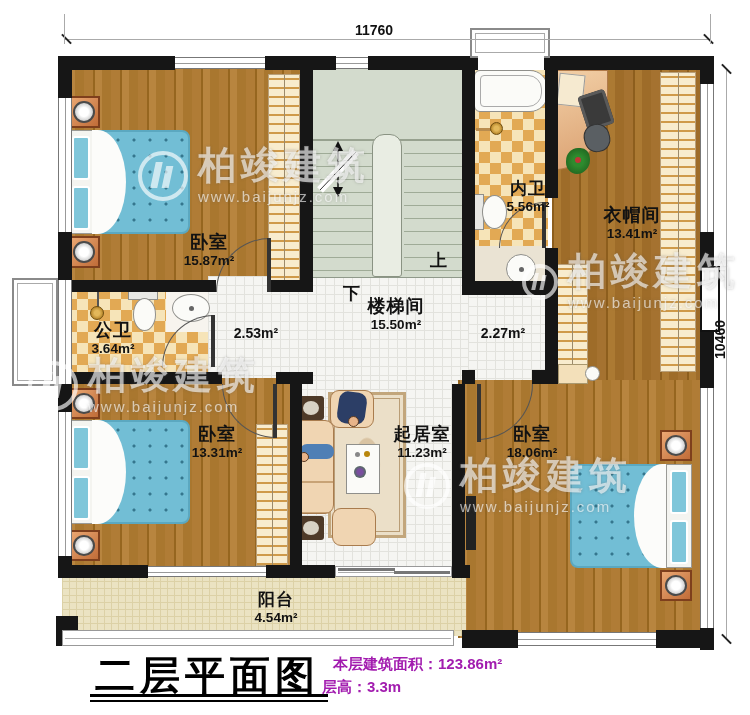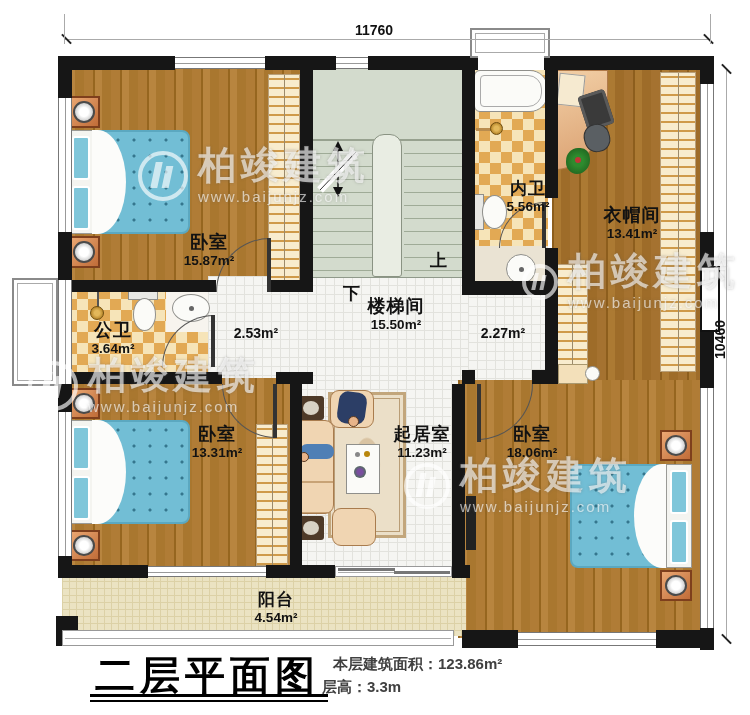--- a/index.html
+++ b/index.html
@@ -56,21 +56,21 @@
   .wm-logo{width:50px;height:50px;flex:none;border:4px solid rgba(255,255,255,0.65);border-radius:50%;position:relative;box-sizing:border-box;}
   .wm-logo::before{content:"";position:absolute;left:26%;top:18%;width:16%;height:62%;background:rgba(255,255,255,0.65);transform:skewX(-12deg);}
   .wm-logo::after{content:"";position:absolute;left:52%;top:28%;width:16%;height:52%;background:rgba(255,255,255,0.65);transform:skewX(-12deg);}
   
   .dimline{background:#aaa;}
   .tick{width:13px;height:2px;background:#222;transform:rotate(45deg);}
   .dimtext{position:absolute;font-size:14px;font-weight:bold;color:#111;}
   .titlebig{position:absolute;font-size:40px;font-weight:bold;letter-spacing:5px;color:#000;}
   .titlescale{position:absolute;font-size:33px;font-weight:bold;color:#000;}
   .titleline{position:absolute;background:#000;}
-  .titleinfo{position:absolute;font-size:15px;font-weight:bold;color:#404040;white-space:nowrap;}
+  .titleinfo{position:absolute;font-size:15px;font-weight:bold;color:#a21caf;white-space:nowrap;}
 </style>
 </head>
 <body>
 
 <div id="canvas">
 
   <div class="abs wood" style="left:66px;top:64px;width:240px;height:222px;"></div>
   <div class="abs checker" style="left:66px;top:288px;width:148px;height:86px;"></div>
   <div class="abs whitefix" style="left:166px;top:288px;width:50px;height:44px;border:none;background:#f7f4ee;"></div>
   <div class="abs tile" style="left:208px;top:276px;width:260px;height:108px;"></div>

